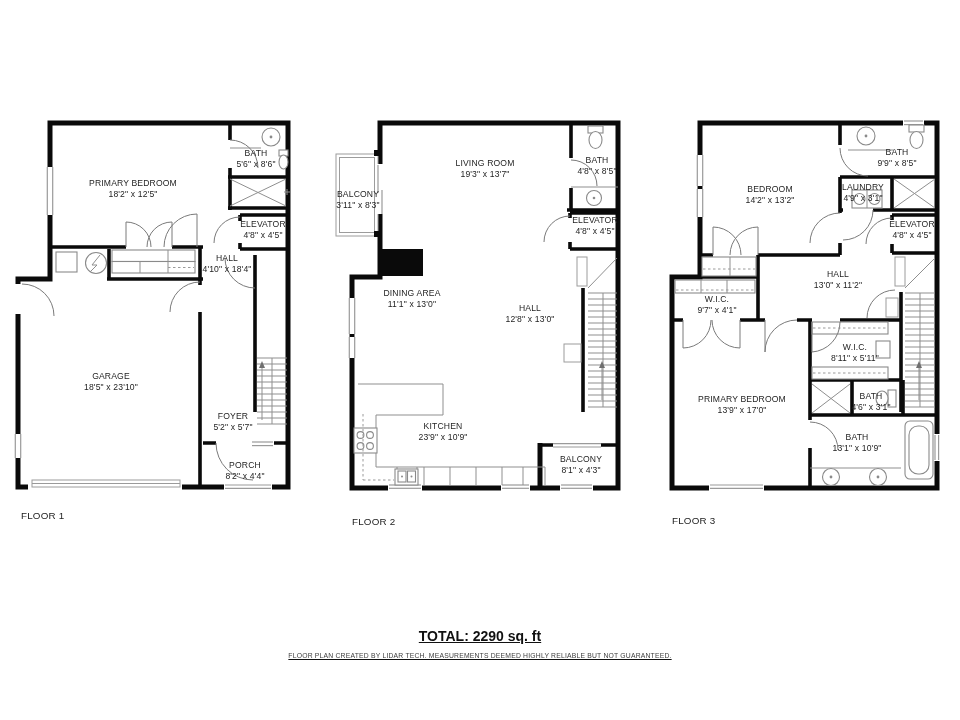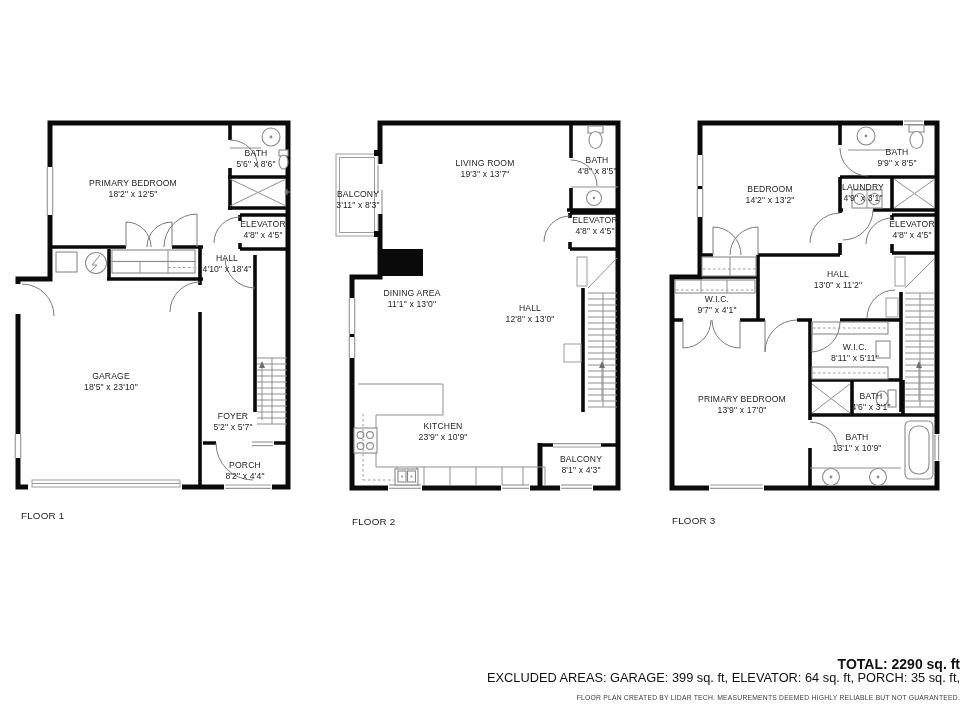--- a/index.html
+++ b/index.html
@@ -12,21 +12,21 @@
   .thin2{stroke:#9c9c9c;stroke-width:1;fill:#fff;}
   .arc{stroke:#7a7a7a;stroke-width:1;fill:none;}
   .dash{stroke:#9a9a9a;stroke-width:1;fill:none;stroke-dasharray:2.5 2.5;}
   .winline{stroke:#9a9a9a;stroke-width:1.2;}
   .white{fill:#fff;stroke:none;}
   .blk{fill:#0a0a0a;stroke:none;}
   .fix{stroke:#8a8a8a;stroke-width:1.1;fill:#fff;}
   .rl{font-family:"Liberation Sans",sans-serif;font-size:8.6px;fill:#242424;
       text-anchor:middle;letter-spacing:.15px;}
   .fl{font-family:"Liberation Sans",sans-serif;font-size:9.8px;fill:#222;letter-spacing:.2px;}
-  .summary{position:absolute;left:0;top:657px;width:100%;text-align:right;color:#111;}
+  .summary{position:absolute;left:0;top:629px;width:100%;text-align:center;color:#111;text-decoration:underline;}
   .sum-total{font-size:14px;font-weight:700;line-height:14px;}
   .sum-line{font-size:12.8px;line-height:13.6px;}
   .disclaimer{font-size:6.8px;color:#3c3c3c;margin-top:9px;letter-spacing:.2px;}
 </style>
 </head>
 <body>
 
 <div class="canvas">
 
 <svg width="960" height="720" viewBox="0 0 960 720">
@@ -360,17 +360,16 @@
     <text class="rl" x="871" y="399">BATH</text>
     <text class="rl" x="871" y="410">4'6" x 3'1"</text>
     <text class="rl" x="857" y="440">BATH</text>
     <text class="rl" x="857" y="451">13'1" x 10'9"</text>
     <text class="fl" x="672" y="524">FLOOR 3</text>
   </g>
 </svg>
 
   <div class="summary">
     <div class="sum-total">TOTAL: 2290 sq. ft</div>
-    <div class="sum-line">EXCLUDED AREAS: GARAGE: 399 sq. ft, ELEVATOR: 64 sq. ft, PORCH: 35 sq. ft,</div>
     <div class="disclaimer">FLOOR PLAN CREATED BY LIDAR TECH. MEASUREMENTS DEEMED HIGHLY RELIABLE BUT NOT GUARANTEED.</div>
   </div>
 
 </div>
 
 </body></html>

